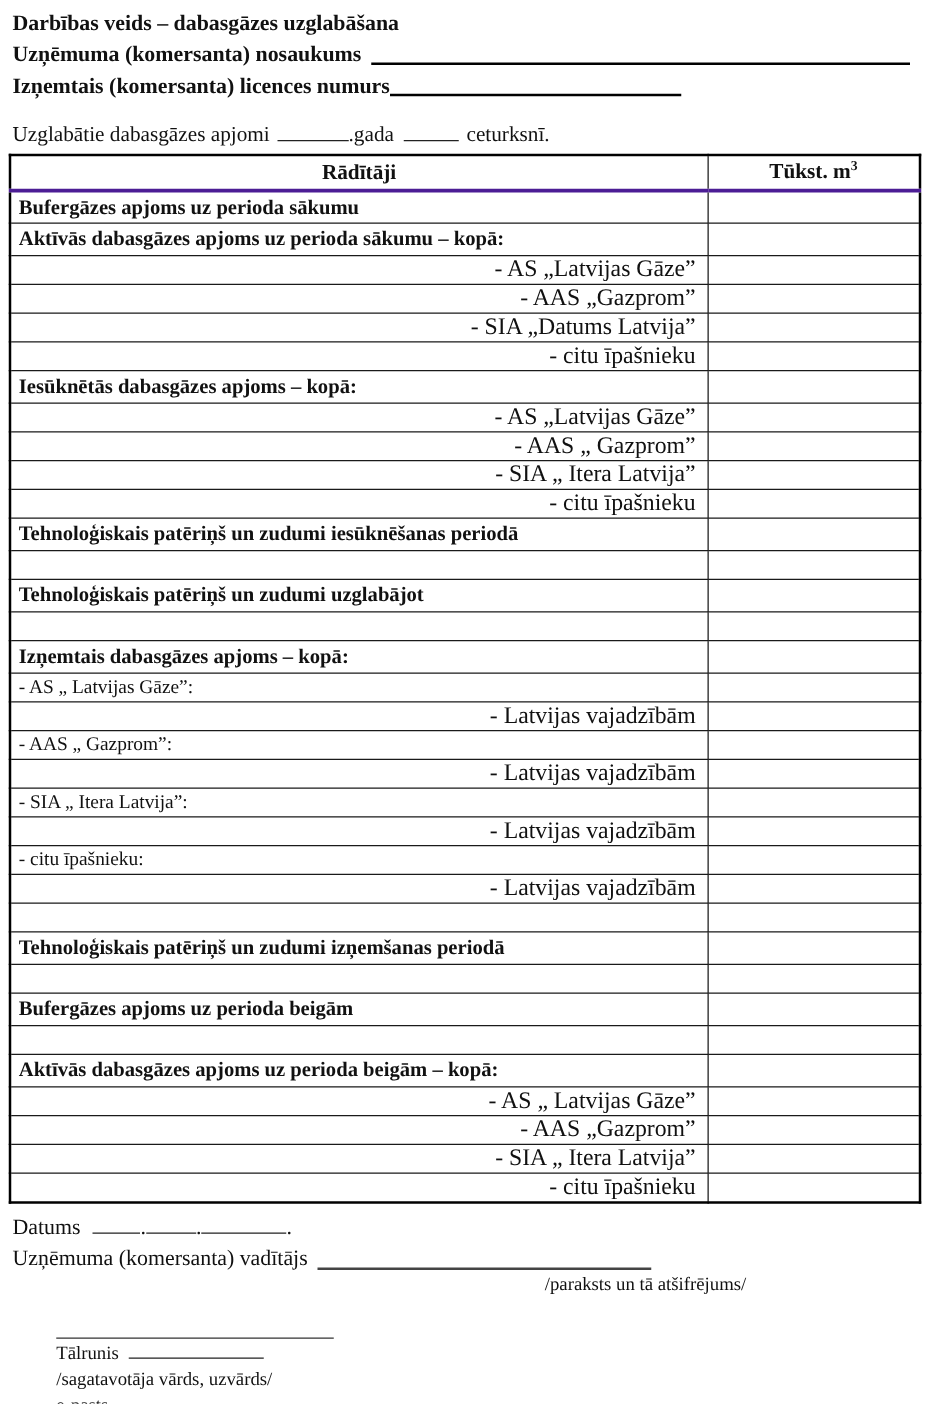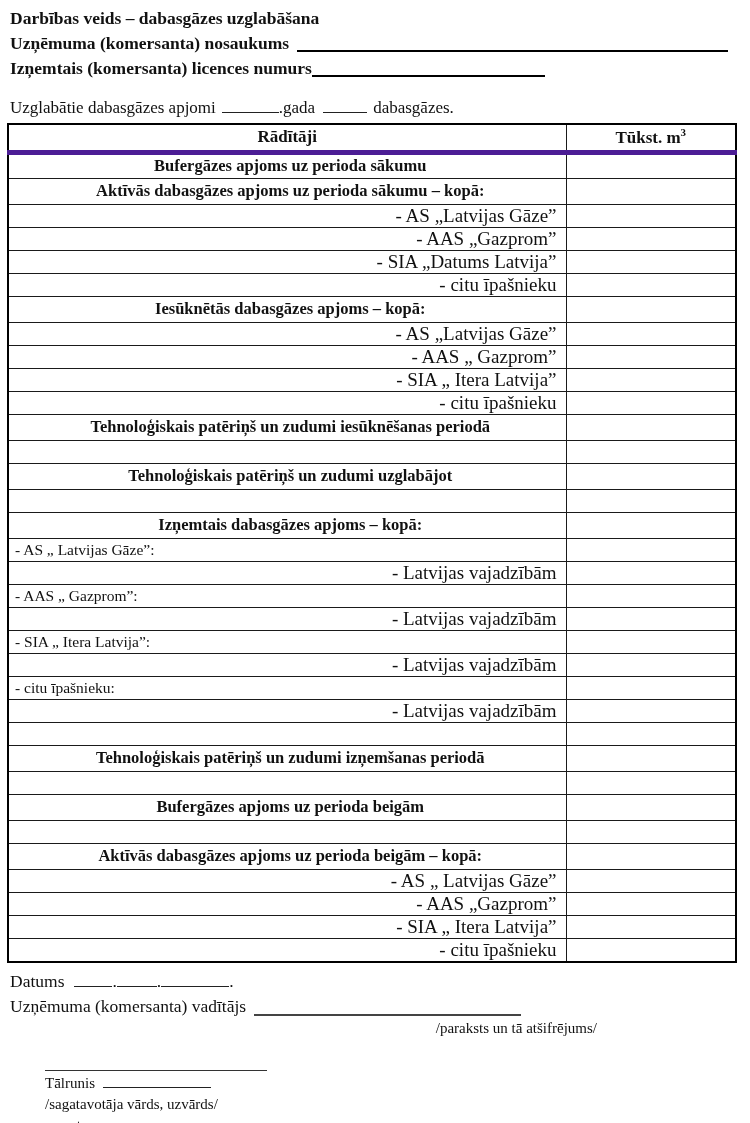--- a/index.html
+++ b/index.html
@@ -36,26 +36,26 @@
     border: 1.5px solid #1a1a1a;
     vertical-align: middle;
     overflow: hidden;
     white-space: nowrap;
   }
   .form-table thead th {
     height: 28px;
     font-size: 17px;
     font-weight: bold;
     text-align: center;
-    border-bottom: 5px solid #4c1d95;
+    border-bottom: 3px solid #4c1d95;
   }
   .form-table thead th sup { font-size: 11px; }
   tr.row-bold  { height: 26px; }
   tr.row-right, tr.row-left, tr.row-empty { height: 23px; }
-  tr.row-bold  td.c-label { font-weight: bold; font-size: 16.5px; text-align: center;  padding-left: 6px; }
+  tr.row-bold  td.c-label { font-weight: bold; font-size: 16.5px; text-align: left;  padding-left: 6px; }
   tr.row-right td.c-label { font-weight: normal; font-size: 19px; text-align: right; padding-right: 9px; }
   tr.row-left  td.c-label { font-weight: normal; font-size: 15.5px; text-align: left;  padding-left: 6px; }
 
   
   .bottom-block { margin: 6px 10px 0 10px; font-size: 17.5px; line-height: 25px; }
   .datums-line { white-space: nowrap; }
   .d-blank { display: inline-block; border-bottom: 1.5px solid #222; height: 14px; }
   .d-b1 { width: 38px; margin-left: 10px; }
   .d-b2 { width: 40px; }
   .d-b3 { width: 68px; }
@@ -81,21 +81,21 @@
       <span>Uzņēmuma (komersanta) nosaukums</span>
       <span class="fill-blank"></span>
     </div>
     <div class="hline">
       <span>Izņemtais (komersanta) licences numurs</span>
       <span class="fixed-blank"></span>
     </div>
   </div>
 
   <div class="subtitle">
-    <span>Uzglabātie dabasgāzes apjomi</span><span class="sub-blank1"></span><span>.gada</span><span class="sub-blank2"></span><span>dabasgāzes.</span>
+    <span>Uzglabātie dabasgāzes apjomi</span><span class="sub-blank1"></span><span>.gada</span><span class="sub-blank2"></span><span>ceturksnī.</span>
   </div>
 
   <table class="form-table">
     <colgroup>
         <col class="c1">
         <col class="c2">
       </colgroup>
     <thead>
       <tr>
         <th>Rādītāji</th>

